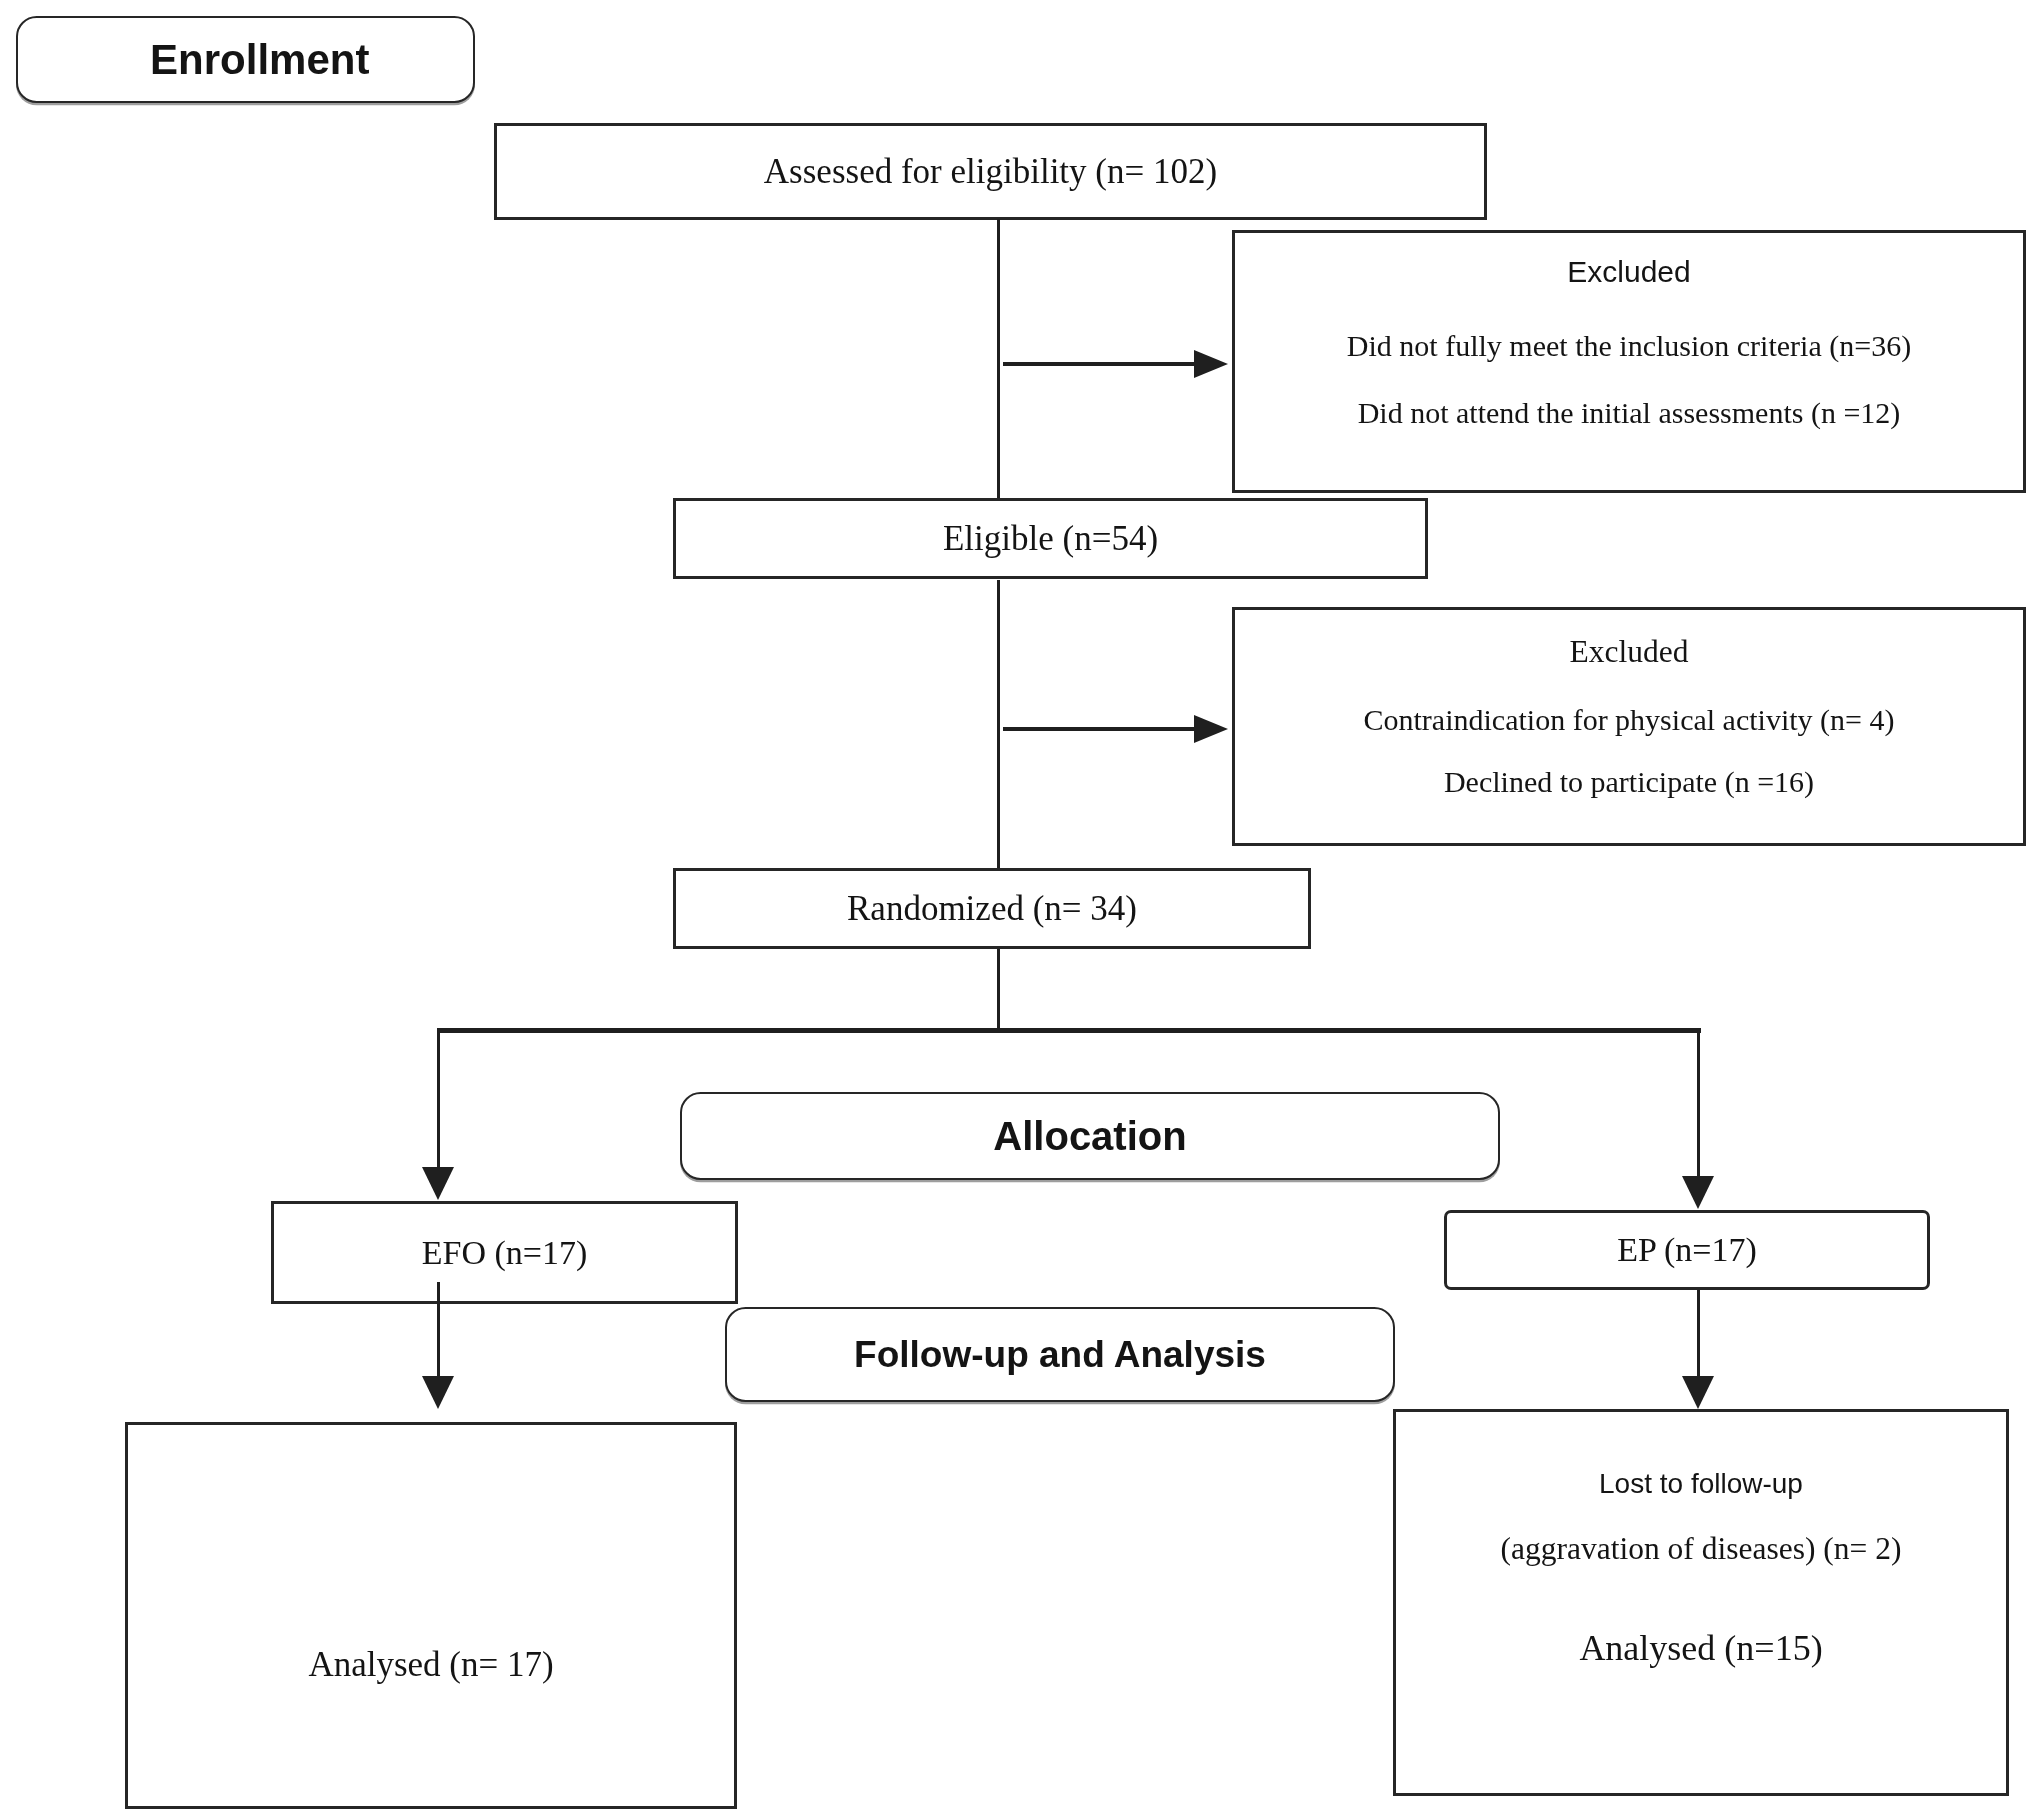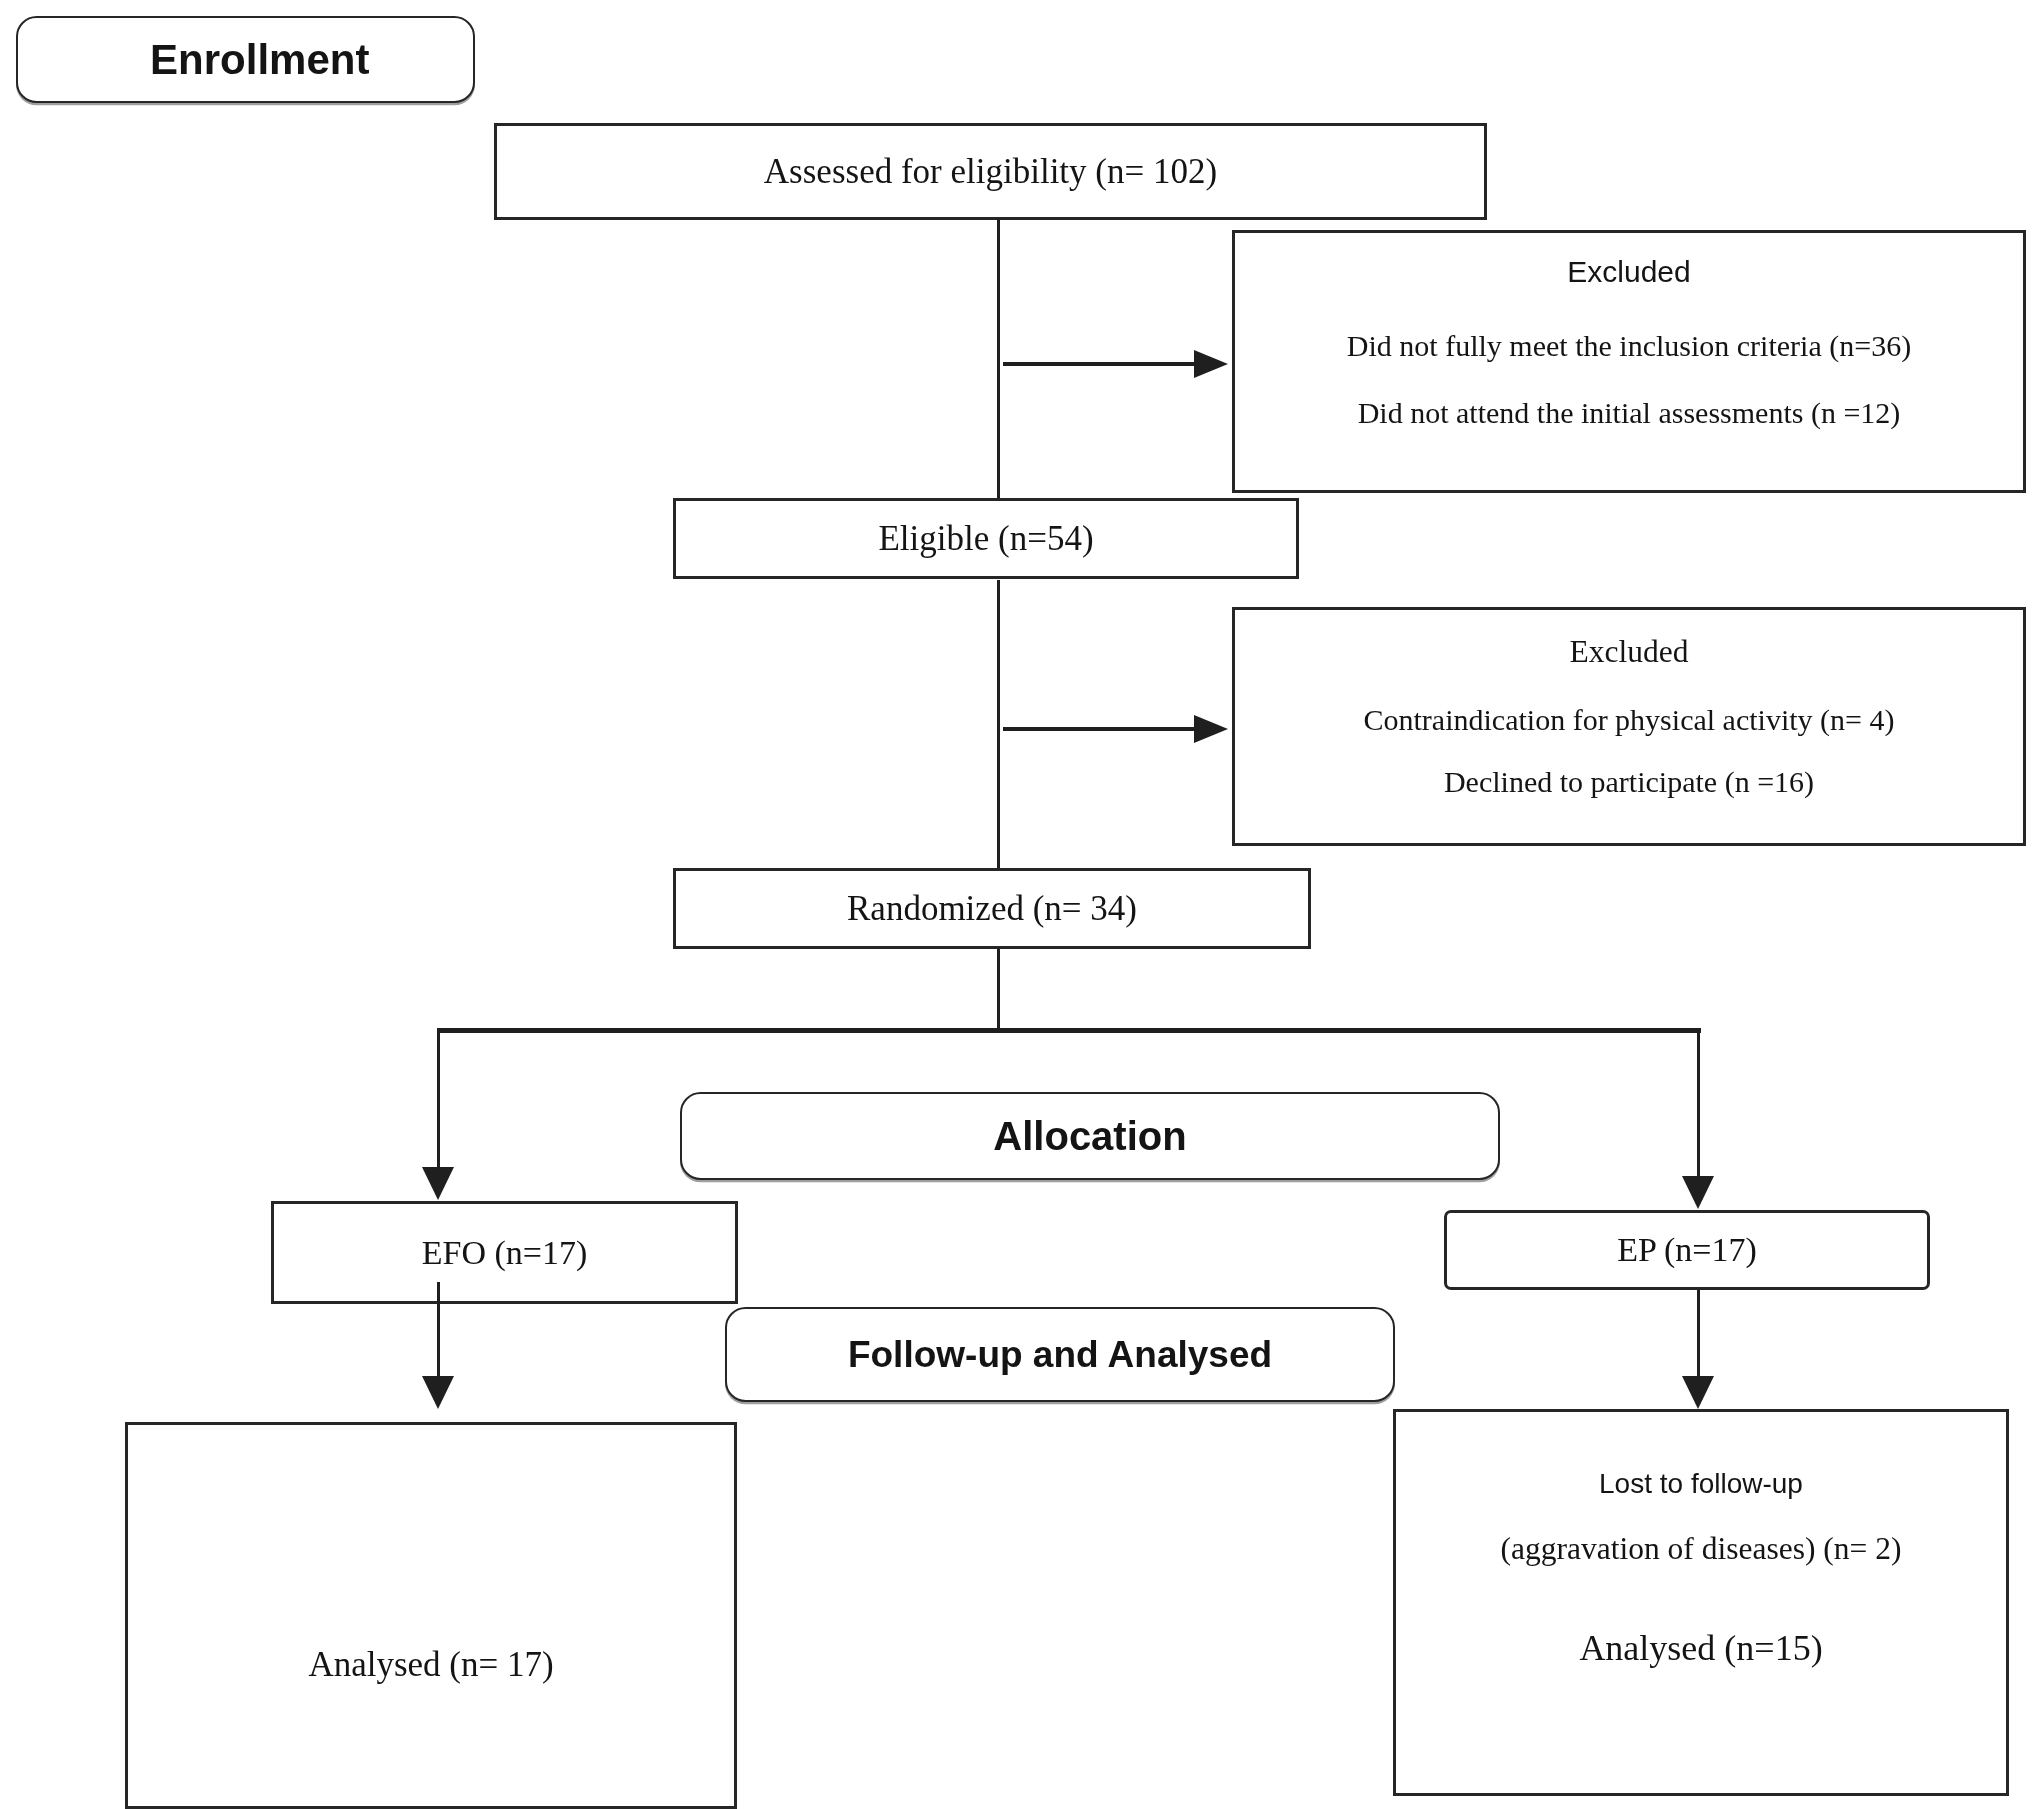--- a/index.html
+++ b/index.html
@@ -35,21 +35,21 @@
     text-align: center;
   }
   .serif { font-family: "Liberation Serif", serif; }
   .sans  { font-family: "Liberation Sans", sans-serif; }
   .bold  { font-weight: 700; }
 
   
   #enrollment    { left: 16.3px;   top: 16.3px;   width: 459px;  height: 87px; font-size: 42px; padding-left: 28px; }
   #assessed      { left: 494px;  top: 123px;  width: 993px; height: 97px; font-size: 35px; }
   #excluded-top  { left: 1232px; top: 230px;  width: 794px; height: 263px; }
-  #eligible      { left: 673px; top: 498px;  width: 626px; height: 81px; font-size: 35px; align-items: center; }
+  #eligible      { left: 673px; top: 498px;  width: 755px; height: 81px; font-size: 35px; align-items: center; }
   #excluded-bottom{ left: 1232px; top: 607px; width: 794px; height: 239px; }
   #randomized    { left: 673px; top: 868px; width: 638px; height: 81px; font-size: 35px; }
   #allocation    { left: 680px; top: 1092px; width: 820px; height: 88px; font-size: 40px; }
   #efo           { left: 271px;  top: 1201px; width: 467px;  height: 103px; font-size: 34px; align-items: center; }
   #ep            { left: 1444px; top: 1210px; width: 486px;  height: 80px; font-size: 34px; border-radius: 7px; }
   #followup      { left: 725px; top: 1307px; width: 670px; height: 95px; font-size: 37px; }
   #analysed-left { left: 125px;  top: 1409px; width: 612px; height: 387px; margin-top: 13px; }
   #lost-right    { left: 1393px; top: 1409px; width: 616px; height: 387px; }
 
   
@@ -146,21 +146,21 @@
 
   <div class="box center-flex serif" id="efo">
     <span>EFO (n=17)</span>
   </div>
 
   <div class="box center-flex serif" id="ep">
     <span>EP (n=17)</span>
   </div>
 
   <div class="box rounded center-flex sans bold" id="followup">
-    <span>Follow-up and Analysed</span>
+    <span>Follow-up and Analysis</span>
   </div>
 
   <div class="box" id="analysed-left">
     <div class="inner-line t serif">Analysed (n= 17)</div>
   </div>
 
   <div class="box" id="lost-right">
     <div class="inner-line lost sans">Lost to follow-up</div>
     <div class="inner-line reason serif">(aggravation of diseases) (n= 2)</div>
     <div class="inner-line analysed serif">Analysed (n=15)</div>

